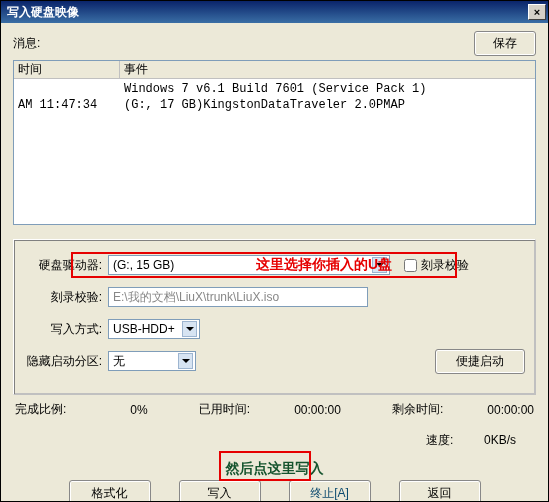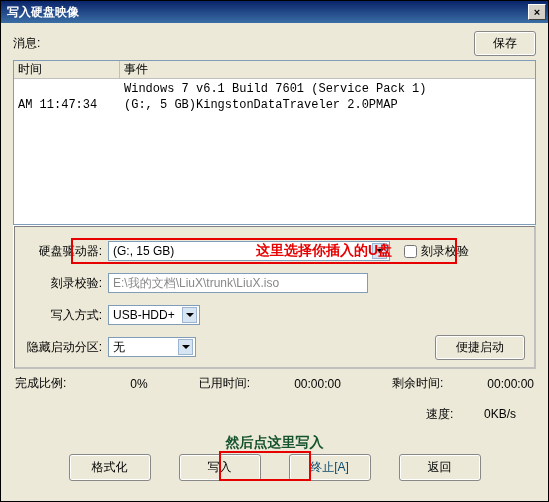--- a/index.html
+++ b/index.html
@@ -85,21 +85,22 @@
     overflow: hidden;
   }
   .logrow { display: flex; line-height: 16px; }
   .logrow .c1 { width: 106px; padding-left: 4px; white-space: nowrap; }
   .logrow .c2 { flex: 1; padding-left: 4px; white-space: nowrap; }
   .fieldset {
     border: 1px solid #c0c0c0;
     border-left-color: #fff;
     border-top-color: #fff;
     box-shadow: inset 1px 1px 0 #808080, inset -1px -1px 0 #c0c0c0;
-    padding: 14px 10px 10px;
+    padding: 14px 10px 22px;
+    margin-top: 14px;
   }
   .formrow {
     display: flex;
     align-items: center;
     margin-bottom: 10px;
     height: 22px;
   }
   .formrow .label {
     width: 84px;
     text-align: right;
@@ -218,21 +219,21 @@
       <div class="col1">时间</div>
       <div class="col2">事件</div>
     </div>
     <div class="logbody">
       <div class="logrow">
         <div class="c1"></div>
         <div class="c2">Windows 7 v6.1 Build 7601 (Service Pack 1)</div>
       </div>
       <div class="logrow">
         <div class="c1">AM 11:47:34</div>
-        <div class="c2">(G:, 5 GB)KingstonDataTraveler 2.0PMAP</div>
+        <div class="c2">(G:, 17 GB)KingstonDataTraveler 2.0PMAP</div>
       </div>
     </div>
   </div>
 
   <div class="fieldset">
 
     <div class="formrow disk-row">
       <div class="label">硬盘驱动器:</div>
       <div class="dropdown disk-dropdown">
         <span>(G:, 15 GB)</span>

